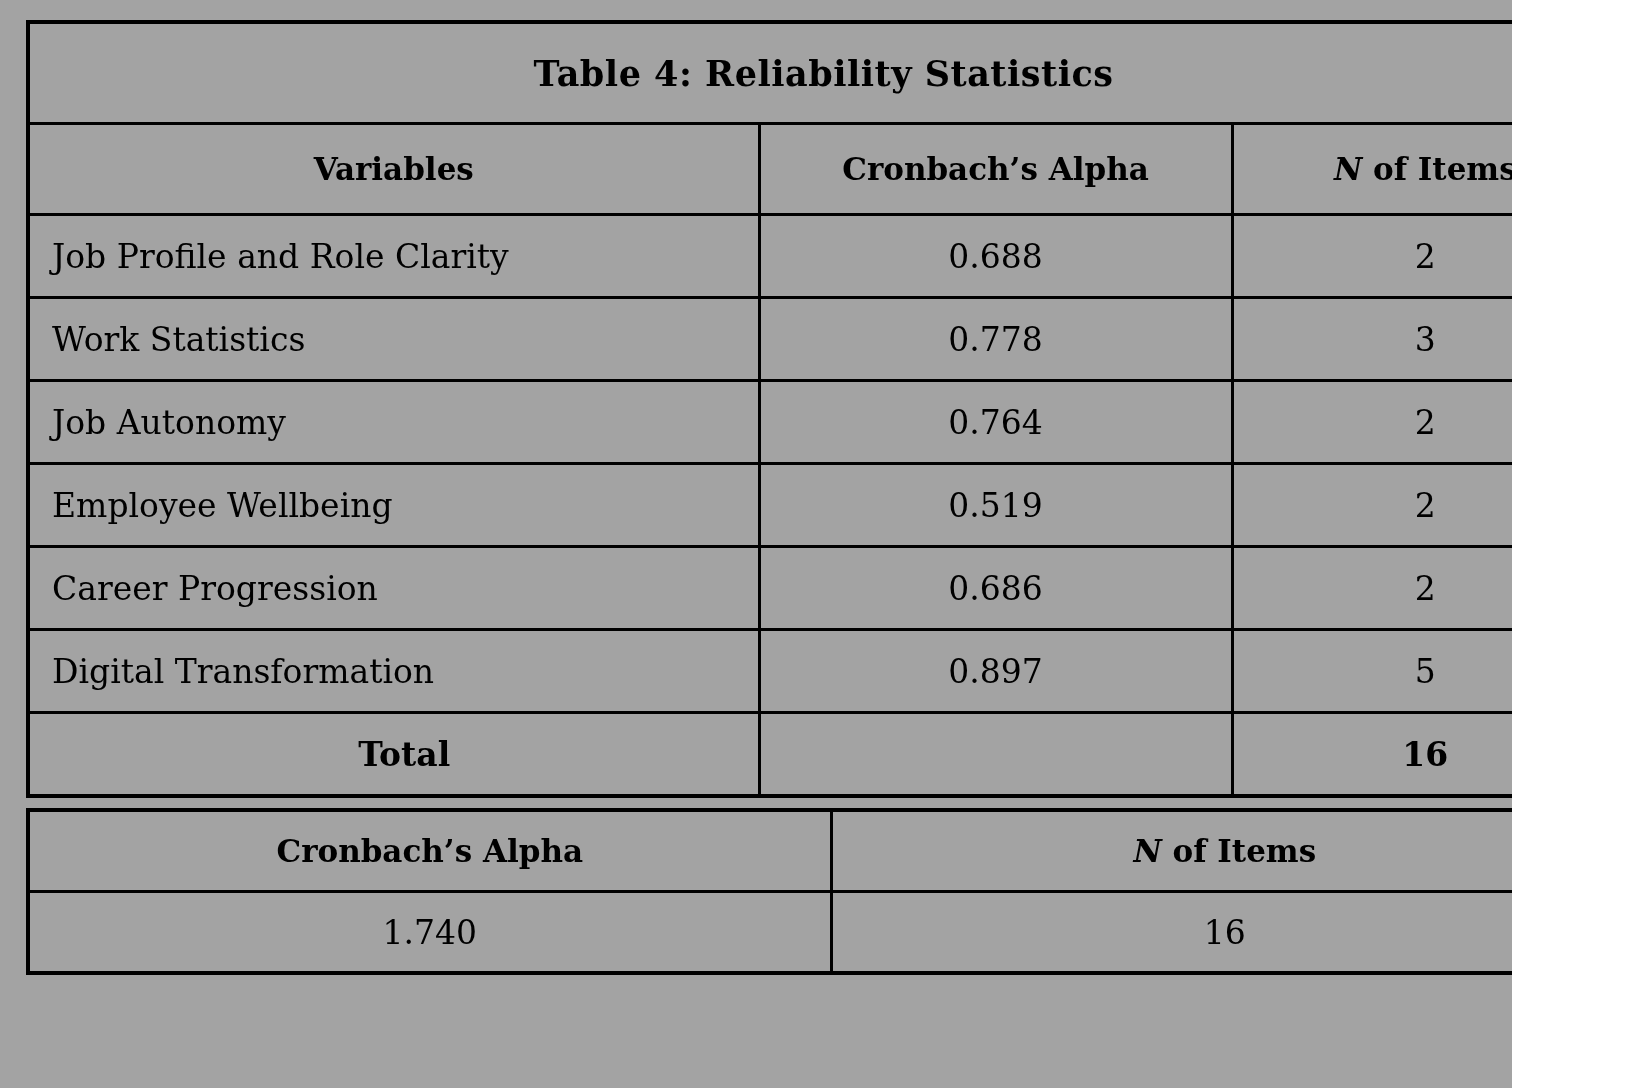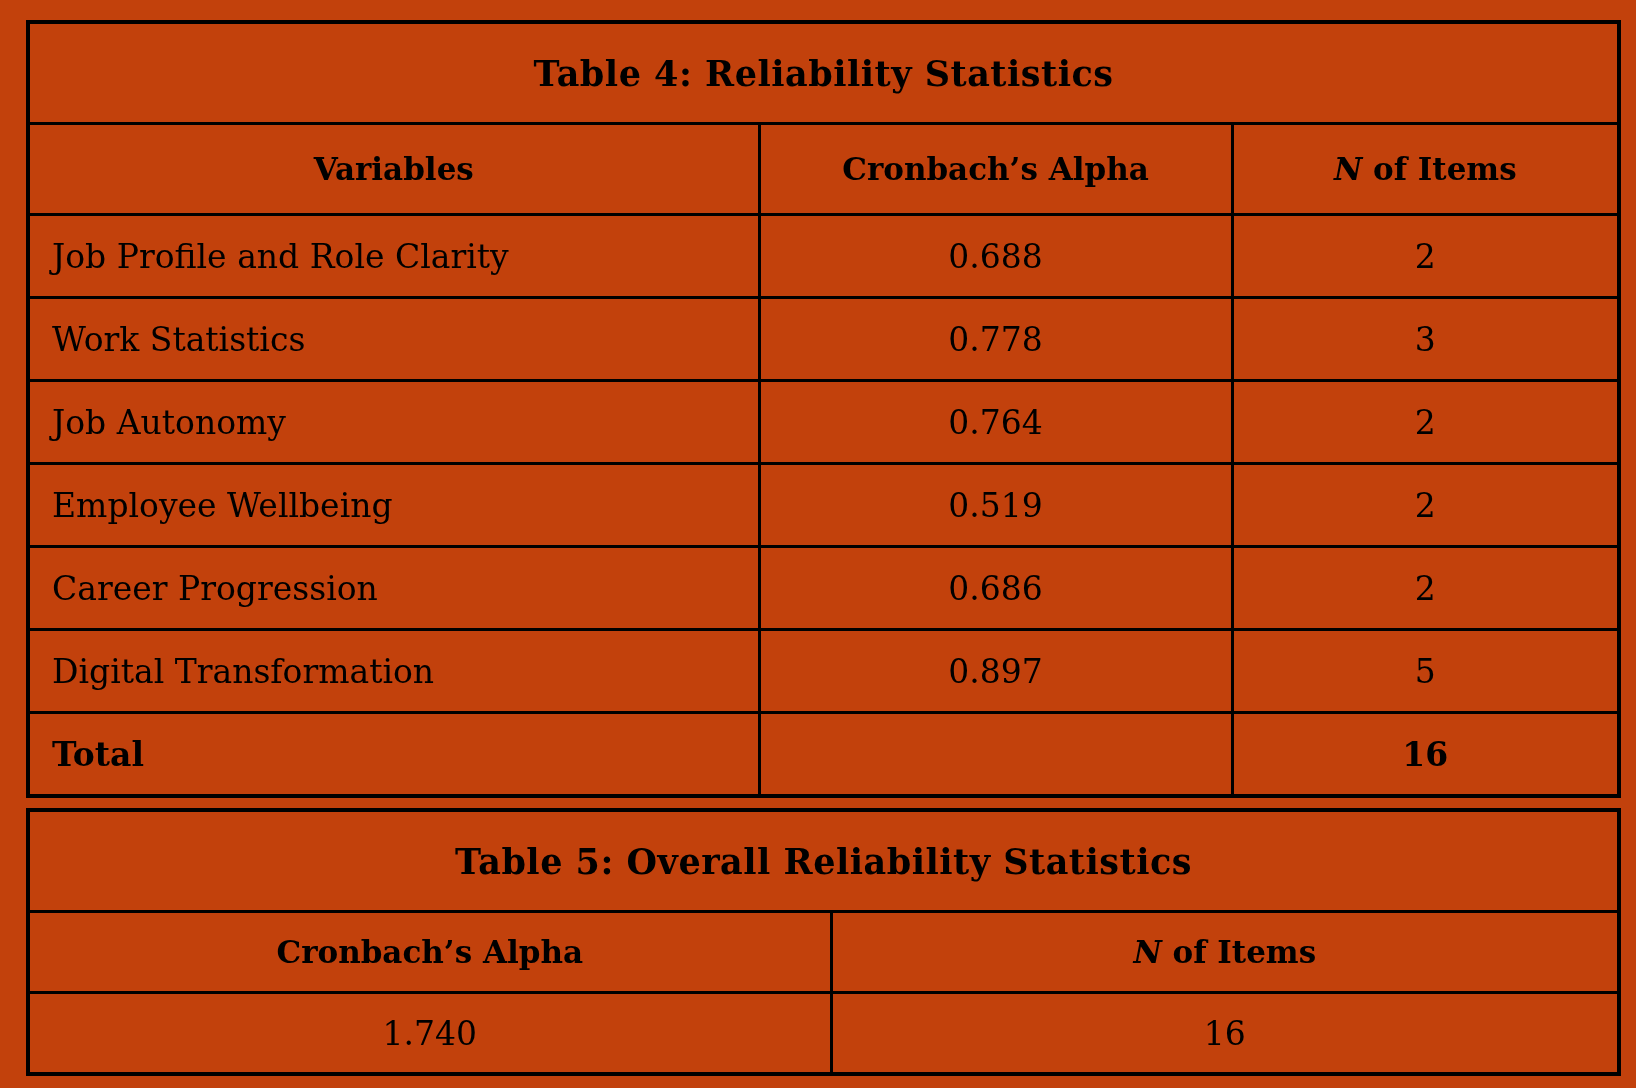--- a/index.html
+++ b/index.html
@@ -4,23 +4,23 @@
 <style>
   html, body {
     margin: 0;
     padding: 0;
     background: #ffffff;
     color: #000000;
     font-family: "DejaVu Serif", serif;
   }
   .page {
     position: relative;
-    width: 1636px;
+    width: 1512px;
     height: 1088px;
-    background: #c2410c;
+    background: #a3a3a3;
     overflow: hidden;
   }
   table.stat-table {
     position: absolute;
     left: 26px;
     width: 1591px;
     border-collapse: collapse;
     table-layout: fixed;
     border: 4px solid #000000;
   }
@@ -49,21 +49,21 @@
   #table5 td.head-cell { height: 76px; }
   td.data-cell {
     font-size: 33px;
     text-align: center;
   }
   td.var-cell {
     text-align: left;
     padding-left: 22px;
     margin-top: 40px;
   }
-  tr.total-row td { font-weight: bold; }
+  tr.total-row td { font-weight: bold; text-align: center; }
   .it { font-style: italic; }
 </style>
 </head>
 <body>
 
 <div class="page">
 
   <table class="stat-table" id="table4">
     <colgroup>
       <col style="width:731px">
@@ -119,23 +119,20 @@
     </tbody>
   </table>
 
   <table class="stat-table" id="table5">
     <colgroup>
       <col style="width:803px">
       <col style="width:788px">
     </colgroup>
     <tbody>
       <tr>
-        <td class="title-cell" colspan="2">Table 5: Overall Reliability Statistics</td>
-      </tr>
-      <tr>
         <td class="head-cell">Cronbach’s Alpha</td>
         <td class="head-cell"><span class="it">N</span><span> of Items</span></td>
       </tr>
       <tr>
         <td class="data-cell">1.740</td>
         <td class="data-cell">16</td>
       </tr>
     </tbody>
   </table>
 

